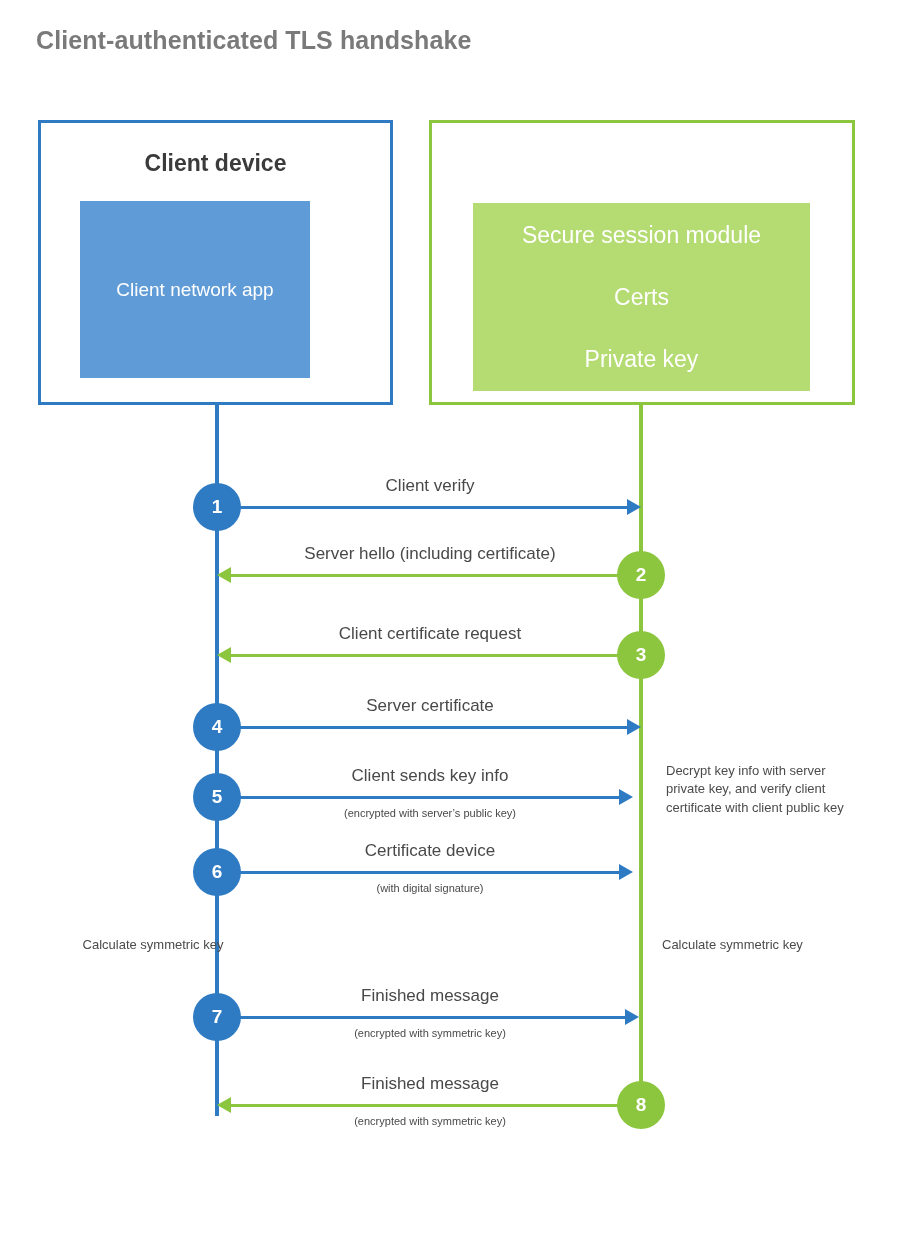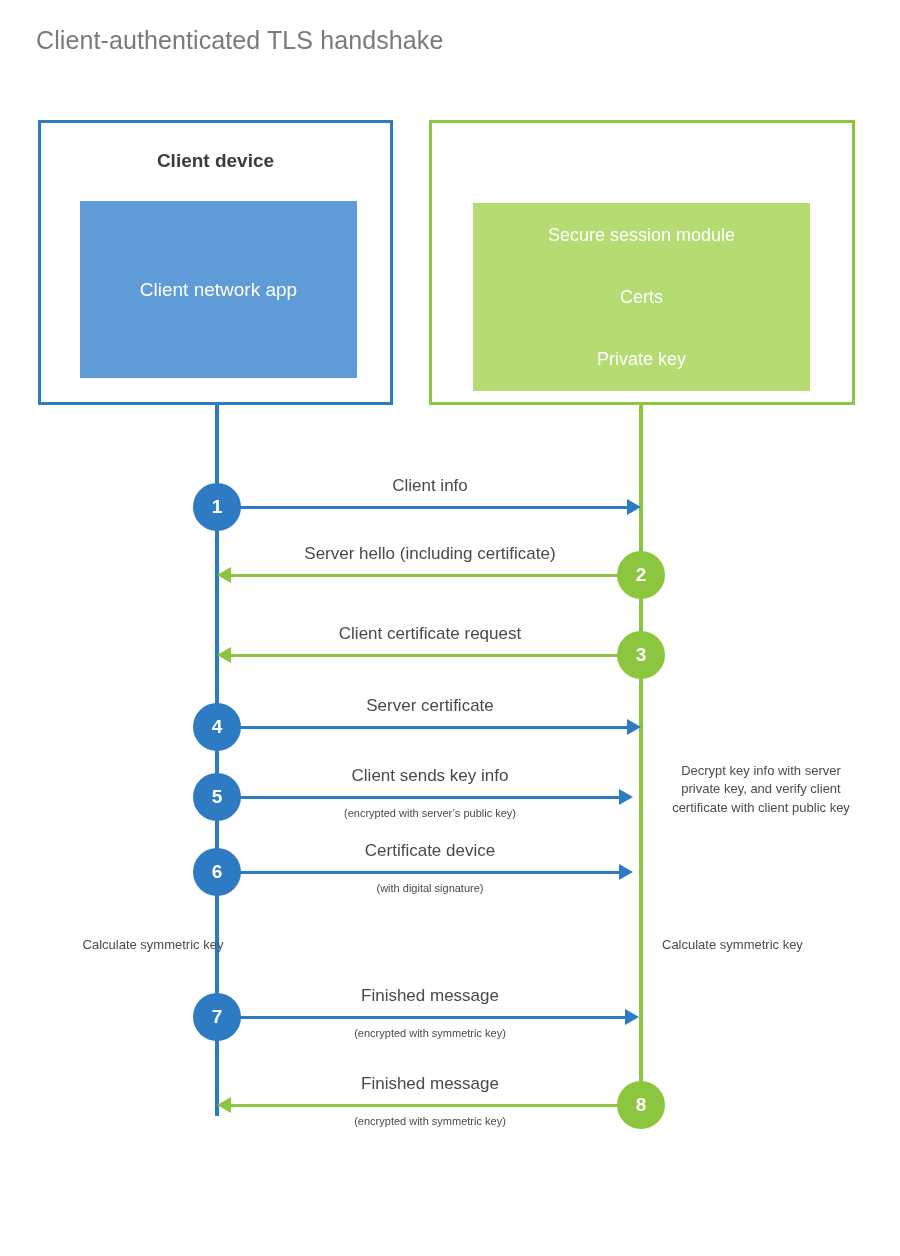--- a/index.html
+++ b/index.html
@@ -18,21 +18,21 @@
     position: absolute;
     left: 0; top: 0;
     width: 900px;
     height: 1256px;
   }
   .page-title {
     position: absolute;
     left: 36px;
     top: 26px;
     font-size: 25px;
-    font-weight: 400;
+    font-weight: 700;
     color: #7a7a7a;
     letter-spacing: 0.1px;
     white-space: nowrap;
   }
 
   
   .actor-box {
     position: absolute;
     box-sizing: border-box;
     background: #ffffff;
@@ -50,49 +50,49 @@
     width: 426px;
     height: 285px;
     border: 3px solid #8CC63E;
   }
   .actor-title {
     position: absolute;
     left: 0;
     right: 0;
     top: 27px;
     text-align: center;
-    font-size: 19px;
+    font-size: 23px;
     font-weight: bold;
     color: #3b3b3b;
   }
   #client-app {
     position: absolute;
     left: 39px;
     top: 78px;
-    width: 277px;
+    width: 230px;
     height: 177px;
     background: #5F9BD6;
     color: #ffffff;
     font-size: 19px;
     display: flex;
     align-items: center;
     justify-content: center;
     text-align: center;
     line-height: 1.33;
     padding: 0 10px;
     box-sizing: border-box;
   }
   .server-bar {
     position: absolute;
     left: 41px;
     width: 337px;
     height: 64px;
     background: #B5DB73;
     color: #ffffff;
-    font-size: 18px;
+    font-size: 23px;
     display: flex;
     align-items: center;
     justify-content: center;
     text-align: center;
   }
   .server-bar.b0 { top: 80px; }
   .server-bar.b1 { top: 142px; }
   .server-bar.b2 { top: 204px; }
 
   
@@ -186,21 +186,21 @@
     position: absolute;
     font-size: 13px;
     color: #4b4b4b;
     line-height: 1.42;
     white-space: pre-line;
   }
   #note-decrypt {
     left: 666px;
     top: 762px;
     width: 190px;
-    text-align: center;
+    text-align: left;
   }
   #note-client-sym {
     left: 78px;
     top: 936px;
     width: 150px;
     text-align: center;
   }
   #note-server-sym {
     left: 662px;
     top: 936px;
@@ -225,21 +225,21 @@
     <div class="server-bar b2">Private key</div>
     <div class="server-bar b1">Certs</div>
   </div>
 
   <div class="lifeline" id="client-lifeline"></div>
   <div class="lifeline" id="server-lifeline"></div>
 
   <div class="msg" style="top:507px">
     <div class="msg-line blue" style="left:217px;width:412px"></div>
     <div class="msg-head right blue"></div>
-    <div class="msg-label">Client info</div>
+    <div class="msg-label">Client verify</div>
   </div>
   <div class="step-circle blue" style="top:483px">1</div>
 
   <div class="msg" style="top:575px">
     <div class="msg-line green" style="left:229px;width:412px"></div>
     <div class="msg-head left green"></div>
     <div class="msg-label">Server hello (including certificate)</div>
   </div>
   <div class="step-circle green" style="top:551px">2</div>
 

